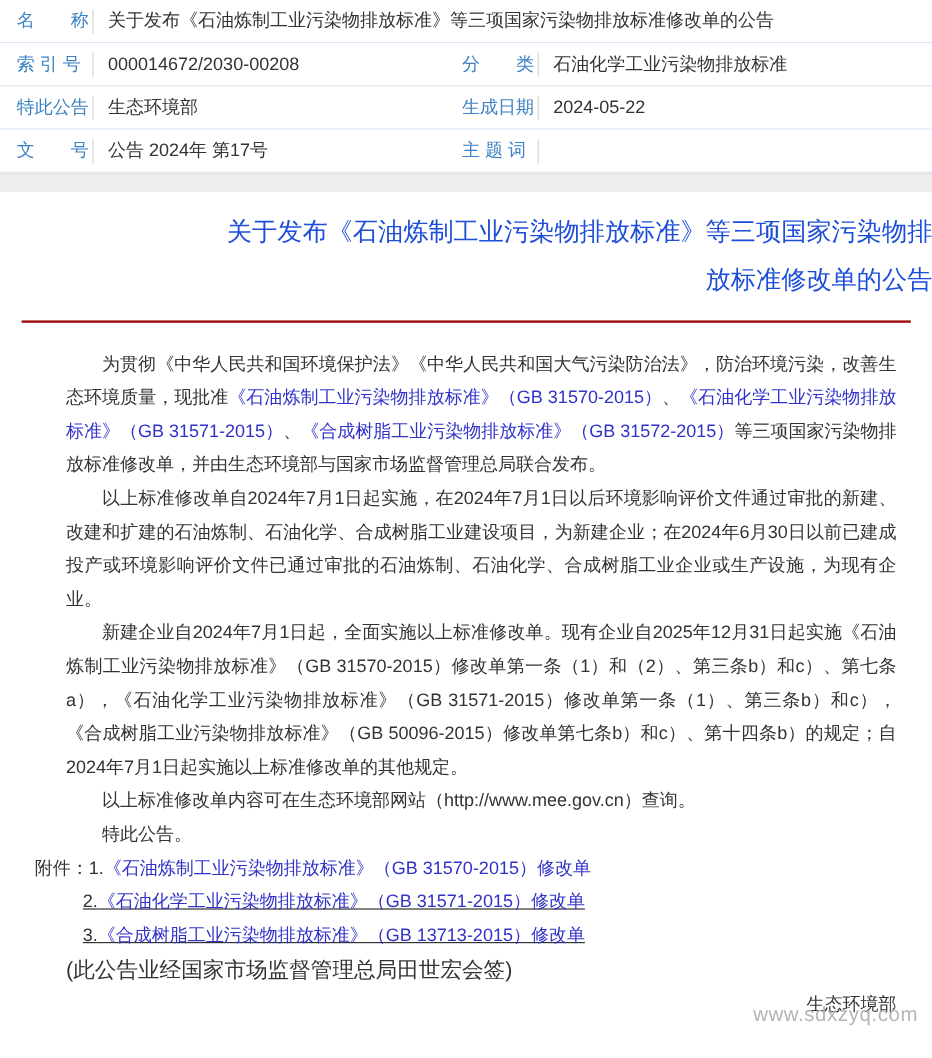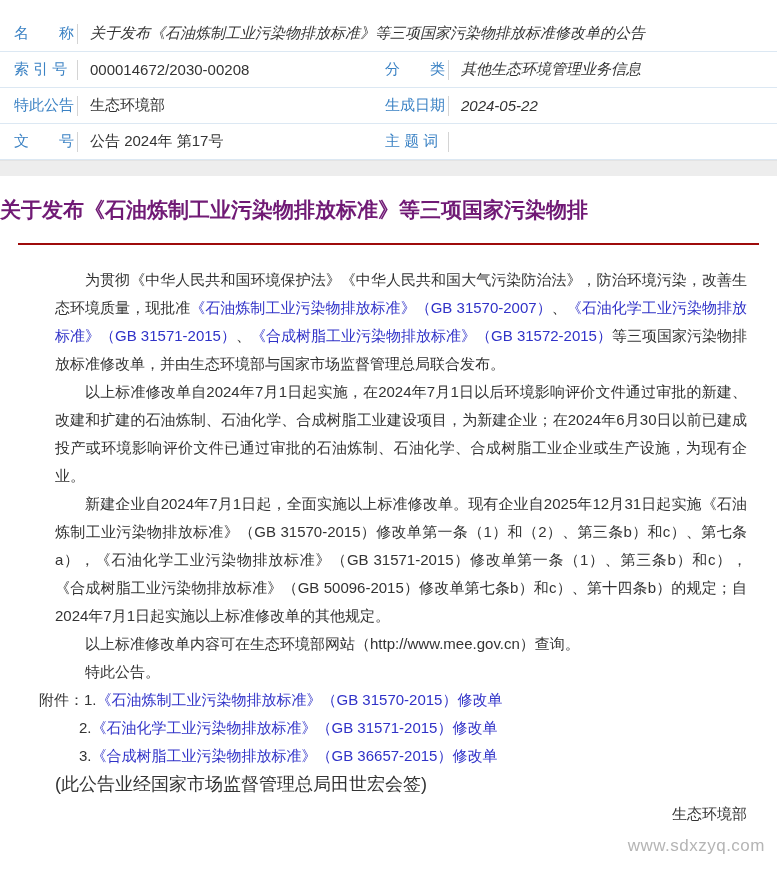--- a/index.html
+++ b/index.html
@@ -2,38 +2,38 @@
 <html><head>
 <meta charset="utf-8">
 <style>
   * { margin:0; padding:0; box-sizing:border-box; }
   html,body { background:#fff; }
   body {
     width:777px; height:882px; position:relative; overflow:hidden;
     font-family:"Liberation Sans","DejaVu Sans",sans-serif; color:#333;
   }
   
-  .meta { padding-top:16px; background:#fff; }
+  .meta { padding-top:0; background:#fff; }
   .meta-row { display:flex; align-items:center; height:36px; border-bottom:1px solid #dce8f3; padding-left:14px; }
   .meta-label { flex:0 0 62px; color:#3b82c4; font-size:15px; white-space:pre; }
   .meta-sep { flex:0 0 1px; width:1px; height:20px; background:#d4d4d4; margin:0 12px 0 1px; }
   .meta-value { font-size:15px; color:#333; white-space:nowrap; overflow:hidden; }
-  .meta-value.grow { flex:1;font-style:italic; }
+  .meta-value.grow { flex:1; }
   .meta-value.fixed { flex:0 0 295px; }
   
   .strip { height:16px; background:#ededed; border-top:1px solid #e3e3e3; }
   
   .content { padding-top:14px; background:#fff; }
-  .doc-title { color:#701a75; font-size:21px; font-weight:bold; text-align:left; line-height:40px; }
+  .doc-title { color:#1d4ed8; font-size:21px; font-weight:normal; text-align:right; line-height:40px; }
   .red-rule { height:2px; background:#9e0b0b; border:none; margin:13px 18px 0 18px; }
   .paras { margin:21px 30px 0 55px; font-size:15px; line-height:28px; text-align:justify; }
   .paras p { text-indent:2em; }
   .doc-link { color:#3032c8; text-decoration:none; cursor:pointer; }
-  .attachments { margin:0 30px 0 39px; font-size:15px; line-height:28px; }
-  .attach-row.indent { padding-left:40px; }
+  .attachments { margin:0 30px 0 29px; font-size:15px; line-height:28px; }
+  .attach-row.indent { padding-left:40px;text-decoration:underline; }
   .note-line { margin:0 30px 0 55px; font-size:18px; line-height:28px; }
   .sig-block { text-align:right; padding-right:30px; font-size:15px; margin-top:2px; }
   .sig-line { line-height:28px; }
   .watermark {
     position:absolute; right:12px; top:836px;
     color:#b5b5b5; font-size:17px; letter-spacing:0.5px;
   }
 </style>
 </head>
 <body>
@@ -45,21 +45,21 @@
       <span class="meta-label">名　　称</span>
       <span class="meta-sep"></span>
       <span class="meta-value grow">关于发布《石油炼制工业污染物排放标准》等三项国家污染物排放标准修改单的公告</span>
     </div>
     <div class="meta-row">
       <span class="meta-label">索 引 号</span>
       <span class="meta-sep"></span>
       <span class="meta-value fixed">000014672/2030-00208</span>
       <span class="meta-label">分　　类</span>
       <span class="meta-sep"></span>
-      <span class="meta-value grow">其他生态环境管理业务信息</span>
+      <span class="meta-value grow">石油化学工业污染物排放标准</span>
     </div>
     <div class="meta-row">
       <span class="meta-label">特此公告</span>
       <span class="meta-sep"></span>
       <span class="meta-value fixed">生态环境部</span>
       <span class="meta-label">生成日期</span>
       <span class="meta-sep"></span>
       <span class="meta-value grow">2024-05-22</span>
     </div>
     <div class="meta-row">
@@ -70,40 +70,41 @@
       <span class="meta-sep"></span>
       <span class="meta-value grow"></span>
     </div>
   </section>
 
   <div class="strip"></div>
 
   <article class="content">
     <h1 class="doc-title">
       <div>关于发布《石油炼制工业污染物排放标准》等三项国家污染物排</div>
+      <div>放标准修改单的公告</div>
     </h1>
     <hr class="red-rule">
 
     <div class="paras">
-      <p><span>为贯彻《中华人民共和国环境保护法》《中华人民共和国大气污染防治法》，防治环境污染，改善生态环境质量，现批准</span><a class="doc-link" href="#">《石油炼制工业污染物排放标准》（GB 31570-2007）</a><span>、</span><a class="doc-link" href="#">《石油化学工业污染物排放标准》（GB 31571-2015）</a><span>、</span><a class="doc-link" href="#">《合成树脂工业污染物排放标准》（GB 31572-2015）</a><span>等三项国家污染物排放标准修改单，并由生态环境部与国家市场监督管理总局联合发布。</span></p>
+      <p><span>为贯彻《中华人民共和国环境保护法》《中华人民共和国大气污染防治法》，防治环境污染，改善生态环境质量，现批准</span><a class="doc-link" href="#">《石油炼制工业污染物排放标准》（GB 31570-2015）</a><span>、</span><a class="doc-link" href="#">《石油化学工业污染物排放标准》（GB 31571-2015）</a><span>、</span><a class="doc-link" href="#">《合成树脂工业污染物排放标准》（GB 31572-2015）</a><span>等三项国家污染物排放标准修改单，并由生态环境部与国家市场监督管理总局联合发布。</span></p>
       <p><span>以上标准修改单自2024年7月1日起实施，在2024年7月1日以后环境影响评价文件通过审批的新建、改建和扩建的石油炼制、石油化学、合成树脂工业建设项目，为新建企业；在2024年6月30日以前已建成投产或环境影响评价文件已通过审批的石油炼制、石油化学、合成树脂工业企业或生产设施，为现有企业。</span></p>
       <p><span>新建企业自2024年7月1日起，全面实施以上标准修改单。现有企业自2025年12月31日起实施《石油炼制工业污染物排放标准》（GB 31570-2015）修改单第一条（1）和（2）、第三条b）和c）、第七条a），《石油化学工业污染物排放标准》（GB 31571-2015）修改单第一条（1）、第三条b）和c），《合成树脂工业污染物排放标准》（GB 50096-2015）修改单第七条b）和c）、第十四条b）的规定；自2024年7月1日起实施以上标准修改单的其他规定。</span></p>
       <p><span>以上标准修改单内容可在生态环境部网站（http://www.mee.gov.cn）查询。</span></p>
       <p><span>特此公告。</span></p>
     </div>
 
     <div class="attachments">
       <div class="attach-row">
         <span>附件：</span><span>1.</span><a class="doc-link" href="#">《石油炼制工业污染物排放标准》（GB 31570-2015）修改单</a>
       </div>
       <div class="attach-row indent">
         <span>2.</span><a class="doc-link" href="#">《石油化学工业污染物排放标准》（GB 31571-2015）修改单</a>
       </div>
       <div class="attach-row indent">
-        <span>3.</span><a class="doc-link" href="#">《合成树脂工业污染物排放标准》（GB 36657-2015）修改单</a>
+        <span>3.</span><a class="doc-link" href="#">《合成树脂工业污染物排放标准》（GB 13713-2015）修改单</a>
       </div>
     </div>
 
     <p class="note-line">(此公告业经国家市场监督管理总局田世宏会签)</p>
 
     <div class="sig-block">
       <div class="sig-line">生态环境部</div>
 
     </div>
 

